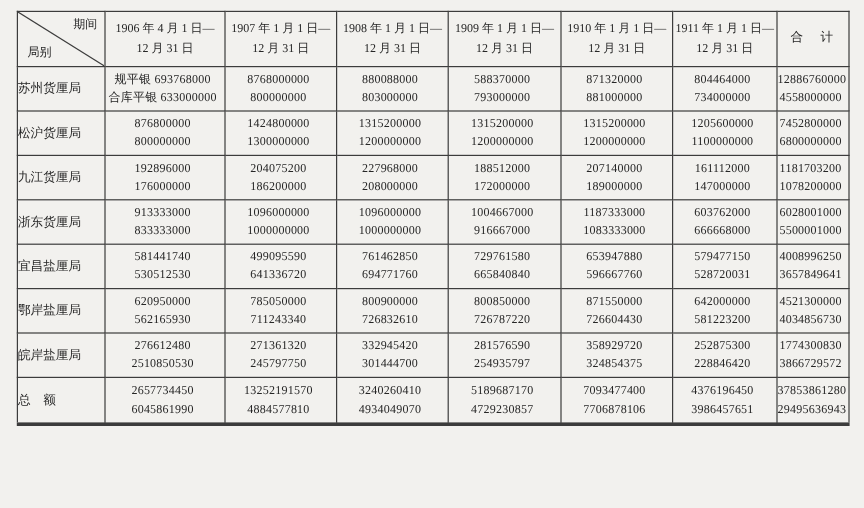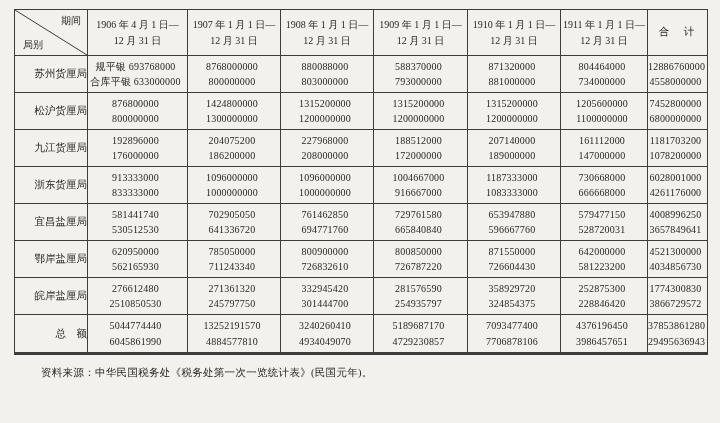--- a/index.html
+++ b/index.html
@@ -28,21 +28,21 @@
     border-bottom-width:3px;
   }
   th,td{border:1px solid #3c3c3c;padding:0;font-weight:normal;overflow:hidden;}
   thead th{
     height:45px;font-size:10px;line-height:1.55;
     text-align:center;vertical-align:middle;white-space:nowrap;
   }
   th.total-head{font-size:10.5px;letter-spacing:2px;}
   tr.data-row{height:37px;}
   tr.total-row{height:39px;}
-  td.bureau{text-align:right;font-size:10.5px;white-space:nowrap;}
+  td.bureau{text-align:left;font-size:10.5px;white-space:nowrap;}
   td.num{
     text-align:center;padding-right:4px;
     font-size:10px;line-height:1.55;vertical-align:middle;
     letter-spacing:0.2px;white-space:nowrap;
   }
   td.num .ln{white-space:nowrap;}
 
   
   th.corner{position:relative;}
   th.corner svg{position:absolute;left:0;top:0;width:100%;height:100%;display:block;}
@@ -215,36 +215,36 @@
           </td>
           <td class="num">
             <div class="ln">1004667000</div>
             <div class="ln">916667000</div>
           </td>
           <td class="num">
             <div class="ln">1187333000</div>
             <div class="ln">1083333000</div>
           </td>
           <td class="num">
-            <div class="ln">730668000</div>
+            <div class="ln">603762000</div>
             <div class="ln">666668000</div>
           </td>
           <td class="num">
             <div class="ln">6028001000</div>
-            <div class="ln">4261176000</div>
+            <div class="ln">5500001000</div>
           </td>
         </tr>
         <tr class="data-row">
           <td class="bureau">宜昌盐厘局</td>
           <td class="num">
             <div class="ln">581441740</div>
             <div class="ln">530512530</div>
           </td>
           <td class="num">
-            <div class="ln">702905050</div>
+            <div class="ln">499095590</div>
             <div class="ln">641336720</div>
           </td>
           <td class="num">
             <div class="ln">761462850</div>
             <div class="ln">694771760</div>
           </td>
           <td class="num">
             <div class="ln">729761580</div>
             <div class="ln">665840840</div>
           </td>
@@ -319,21 +319,21 @@
             <div class="ln">228846420</div>
           </td>
           <td class="num">
             <div class="ln">1774300830</div>
             <div class="ln">3866729572</div>
           </td>
         </tr>
         <tr class="total-row">
           <td class="bureau">总　额</td>
           <td class="num">
-            <div class="ln">5044774440</div>
+            <div class="ln">2657734450</div>
             <div class="ln">6045861990</div>
           </td>
           <td class="num">
             <div class="ln">13252191570</div>
             <div class="ln">4884577810</div>
           </td>
           <td class="num">
             <div class="ln">3240260410</div>
             <div class="ln">4934049070</div>
           </td>
@@ -350,15 +350,14 @@
             <div class="ln">3986457651</div>
           </td>
           <td class="num">
             <div class="ln">37853861280</div>
             <div class="ln">29495636943</div>
           </td>
         </tr>
       </tbody>
   </table>
 
-  <div class="footer">资料来源：中华民国税务处《税务处第一次一览统计表》(民国元年)。</div>
 
 </div>
 
 </body></html>

